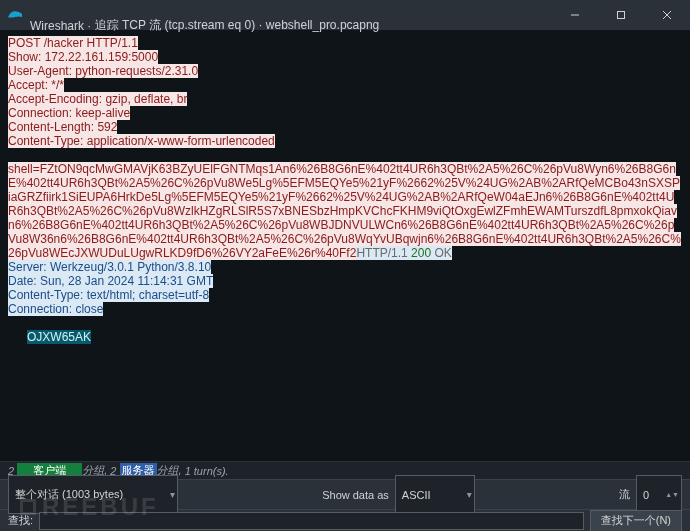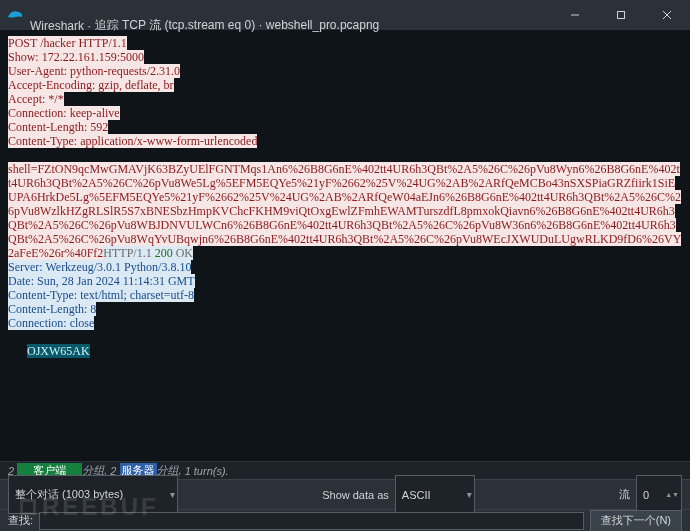--- a/index.html
+++ b/index.html
@@ -2,21 +2,21 @@
 <html><head>
 <meta charset="utf-8">
 <style>
 * { margin: 0; padding: 0; box-sizing: border-box; }
 html, body { width: 690px; height: 531px; overflow: hidden; background: #1e2329; font-family: "Segoe UI", Tahoma, sans-serif; font-size: 12px; color: #d4d4d4; }
 .titlebar { height: 30px; background: #2b3138; display: flex; align-items: center; padding-left: 6px; }
 .titlebar .shark-icon { width: 18px; height: 18px; margin-right: 6px; display: flex; align-items: center; justify-content: center; }
 .titlebar .title-text { color: #cfd3d8; font-size: 12px; flex: 0 0 auto; margin-top: 21px; }
 .titlebar .spacer { flex: 1; }
 .winbtn { width: 46px; height: 30px; display: flex; align-items: center; justify-content: center; color: #cfd3d8; }
-.content { height: 431px; background: #0f1419; padding: 6px 8px 6px 8px; overflow: hidden; font-family: Liberation Serif, serif; font-size: 12px; line-height: 14px; }
+.content { height: 431px; background: #0f1419; padding: 6px 8px 6px 8px; overflow: hidden; font-family: Liberation Sans, sans-serif; font-size: 12px; line-height: 14px; }
 .content .line { white-space: pre; }
 .content .wrap { white-space: pre-wrap; word-break: break-all; }
 .h-red { background: #f6e6e6; color: #8b1a1a; }
 .h-blue-txt { background: #dbe9f4; color: #1a4d8b; }
 .h-status-grey { background: #dbe9f4; color: #6b6b6b; }
 .h-200 { background: #dbe9f4; color: #1f6f1f; }
 .h-body { background: #085a6b; color: #d1f1f6; margin-left: 19px; }
 .statusline { height: 18px; background: #1e2329; color: #9aa3ab; font-size: 11px; display: flex; align-items: center; padding: 0 8px; font-style: italic; border-top: 1px solid #2b3138; }
 .statusline .hl-red { background: #15803d; color: #fff; font-style: normal; padding: 0 16px;}
 .statusline .hl-blue { background: #2f5fa8; color: #fff; font-style: normal; padding: 0 2px;}
@@ -59,31 +59,30 @@
         <line x1="1" y1="1" x2="9" y2="9" stroke="#cfd3d8" stroke-width="1"></line>
         <line x1="9" y1="1" x2="1" y2="9" stroke="#cfd3d8" stroke-width="1"></line>
       </svg>
     </div>
 </div>
 
 <div class="content">
   <div class="line"><span class="h-red">POST /hacker HTTP/1.1</span></div>
   <div class="line"><span class="h-red">Show: 172.22.161.159:5000</span></div>
   <div class="line"><span class="h-red">User-Agent: python-requests/2.31.0</span></div>
+  <div class="line"><span class="h-red">Accept: */*</span></div>
   <div class="line"><span class="h-red">Accept-Encoding: gzip, deflate, br</span></div>
-  <div class="line"><span class="h-red">Accept: */*</span></div>
   <div class="line"><span class="h-red">Connection: keep-alive</span></div>
   <div class="line"><span class="h-red">Content-Length: 592</span></div>
   <div class="line"><span class="h-red">Content-Type: application/x-www-form-urlencoded</span></div>
   <div class="line">&nbsp;</div>
   <div class="wrap"><span class="h-red">shell=FZtON9qcMwGMAVjK63BZyUElFGNTMqs1An6%26B8G6nE%402tt4UR6h3QBt%2A5%26C%26pVu8Wyn6%26B8G6nE%402tt4UR6h3QBt%2A5%26C%26pVu8We5Lg%5EFM5EQYe5%21yF%2662%25V%24UG%2AB%2ARfQeMCBo43nSXSPiaGRZfiirk1SiEUPA6HrkDe5Lg%5EFM5EQYe5%21yF%2662%25V%24UG%2AB%2ARfQeW04aEJn6%26B8G6nE%402tt4UR6h3QBt%2A5%26C%26pVu8WzlkHZgRLSlR5S7xBNESbzHmpKVChcFKHM9viQtOxgEwlZFmhEWAMTurszdfL8pmxokQiavn6%26B8G6nE%402tt4UR6h3QBt%2A5%26C%26pVu8WBJDNVULWCn6%26B8G6nE%402tt4UR6h3QBt%2A5%26C%26pVu8W36n6%26B8G6nE%402tt4UR6h3QBt%2A5%26C%26pVu8WqYvUBqwjn6%26B8G6nE%402tt4UR6h3QBt%2A5%26C%26pVu8WEcJXWUDuLUgwRLKD9fD6%26VY2aFeE%26r%40Ff2</span><span class="h-status-grey">HTTP/1.1</span><span class="h-status-grey"> </span><span class="h-200">200</span><span class="h-status-grey"> </span><span class="h-status-grey">OK</span></div>
   <div class="line"><span class="h-blue-txt">Server: Werkzeug/3.0.1 Python/3.8.10</span></div>
   <div class="line"><span class="h-blue-txt">Date: Sun, 28 Jan 2024 11:14:31 GMT</span></div>
   <div class="line"><span class="h-blue-txt">Content-Type: text/html; charset=utf-8</span></div>
-  <div class="line"><span class="h-blue-txt">Content-Length: 8</span></div>
   <div class="line"><span class="h-blue-txt">Connection: close</span></div>
   <div class="line">&nbsp;</div>
   <div class="line"><span class="h-body">OJXW65AK</span></div>
 </div>
 
 <div class="statusline">
   <span>2</span>&nbsp;<span class="hl-red">客户端</span><span>分组,</span>&nbsp;<span>2</span>&nbsp;<span class="hl-blue">服务器</span><span>分组,</span>&nbsp;<span>1 turn(s).</span>
 </div>
 
 <div class="toolbar">

